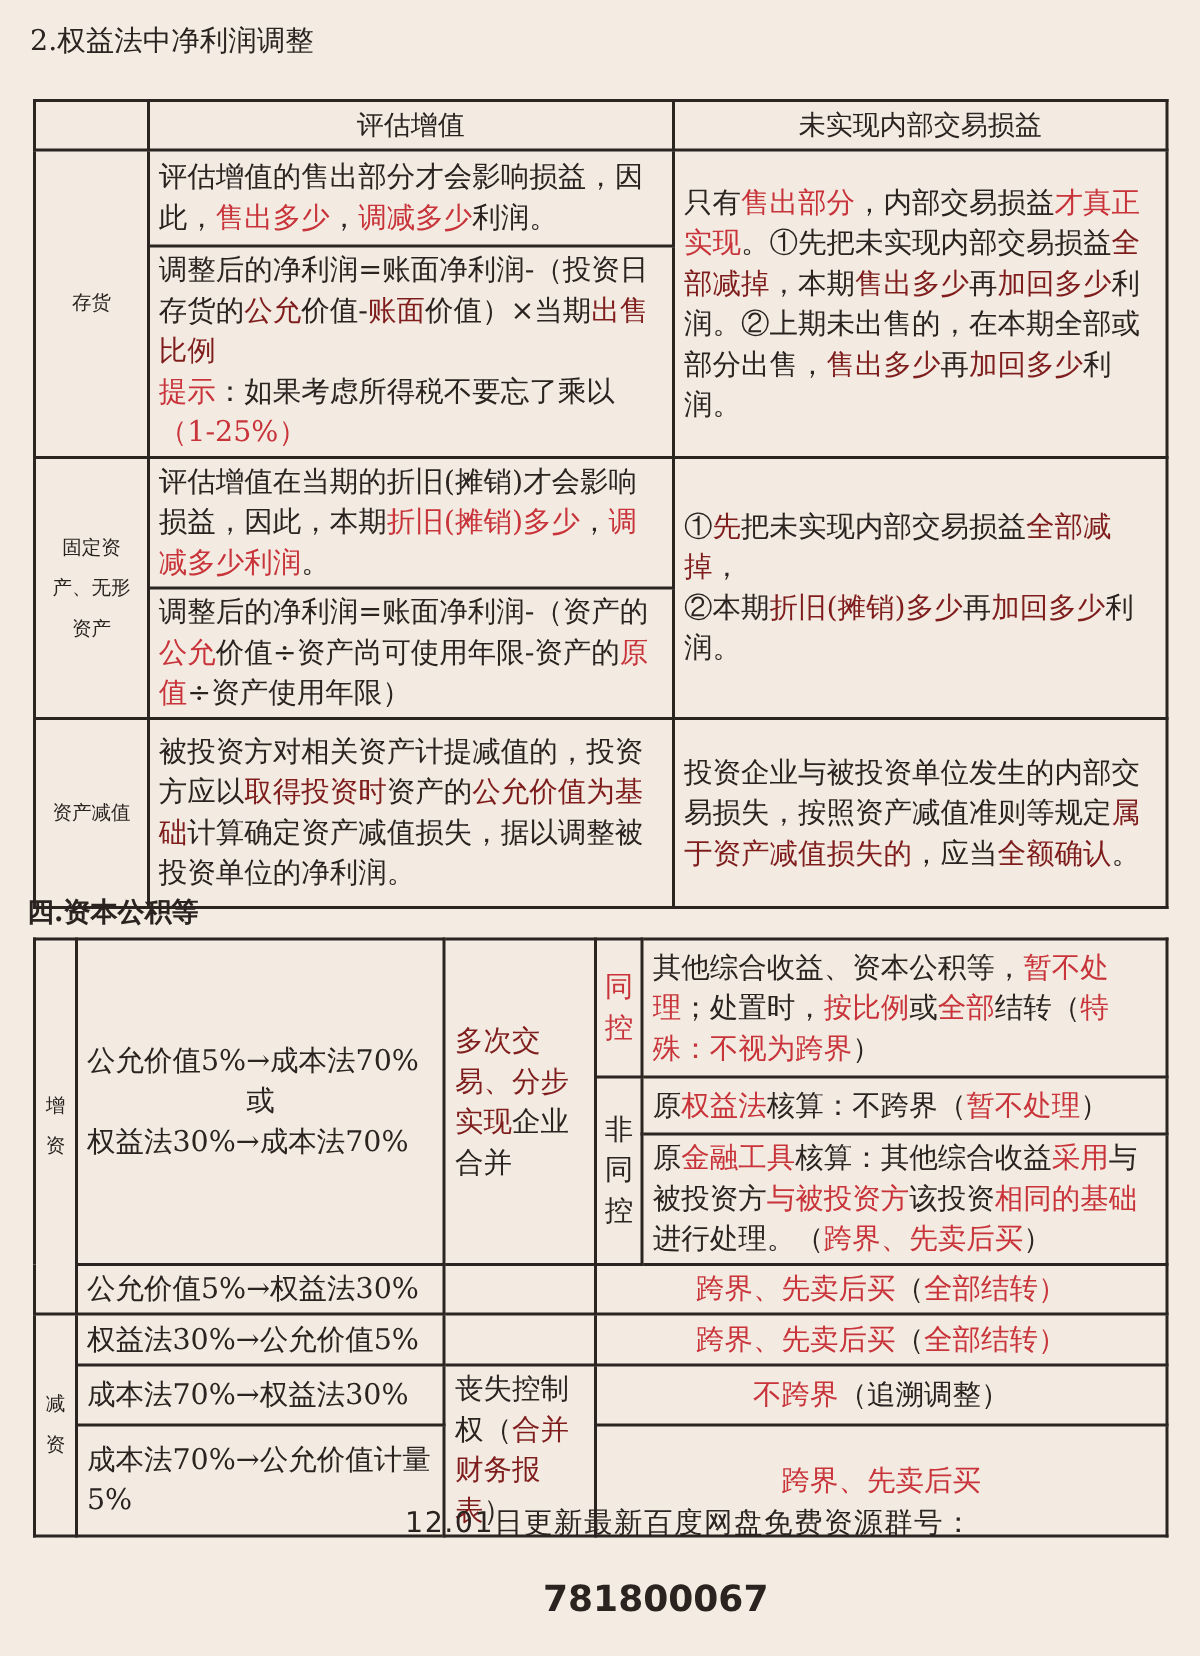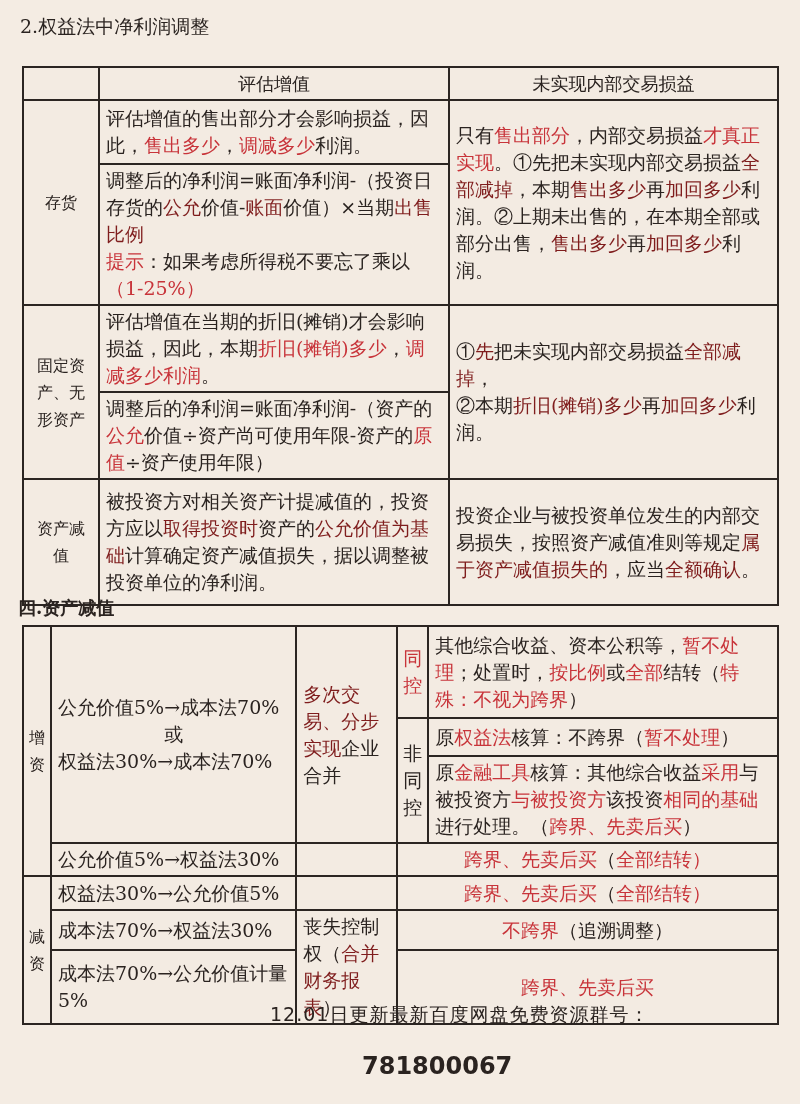--- a/index.html
+++ b/index.html
@@ -6,21 +6,21 @@
   body{width:800px;height:1104px;background:#f4ece3;position:relative;overflow:hidden;
        font-family:"DejaVu Serif","Liberation Serif",serif;color:#2a2320;}
   .abs{position:absolute;}
   .h{font-size:19px;color:#2a2320;}
   table{border-collapse:collapse;position:absolute;}
   td{border:2px solid #2b2522;padding:2px 6px;vertical-align:middle;font-size:19px;line-height:27px;background:#f3ebe2;}
   .red{color:#c8343a;}
   .blue{color:#7f1d1d;}
   .cen{text-align:center;}
   .hdr{font-size:18px;text-align:center;}
-  .side{text-align:center;font-size:16px;}
+  .side{text-align:center;font-size:13px;}
   .ft1{font-size:19px;font-family:"DejaVu Sans","Liberation Sans",sans-serif;letter-spacing:1px;}
   .ft2{font-size:24px;font-family:"DejaVu Sans","Liberation Sans",sans-serif;font-weight:bold;}
 </style>
 </head>
 <body>
 
 <div class="abs h" style="left:20px;top:14px;">2.权益法中净利润调整</div>
 
 <table style="left:22px;top:46px;width:757px;margin-top:20px;">
   <colgroup>
@@ -51,21 +51,21 @@
     <td><span>调整后的净利润=账面净利润-（资产的</span><span class="red">公允</span><span>价值÷资产尚可使用年限-资产的</span><span class="red">原值</span><span>÷资产使用年限）</span></td>
   </tr>
   <tr style="height:126px">
     <td class="side">资产减值</td>
     <td><span>被投资方对相关资产计提减值的，投资方应以</span><span class="blue">取得投资时</span><span>资产的</span><span class="blue">公允价值为基础</span><span>计算确定资产减值损失，据以调整被投资单位的净利润。</span></td>
     <td><span>投资企业与被投资单位发生的内部交易损失，按照资产减值准则等规定</span><span class="blue">属于资产减值损失的</span><span>，应当</span><span class="blue">全额确认</span><span>。</span></td>
   </tr>
 </tbody>
   </table>
 
-<div class="abs h" style="left:18px;top:596px;font-weight:bold;font-size:18px;">四.资产减值</div>
+<div class="abs h" style="left:18px;top:596px;font-weight:bold;font-size:18px;">四.资本公积等</div>
 
 <table style="left:22px;top:625px;width:757px;">
   <colgroup>
       <col style="width:28px">
       <col style="width:246px">
       <col style="width:101px">
       <col style="width:31px">
       <col style="width:351px">
     </colgroup>
   <tbody>

